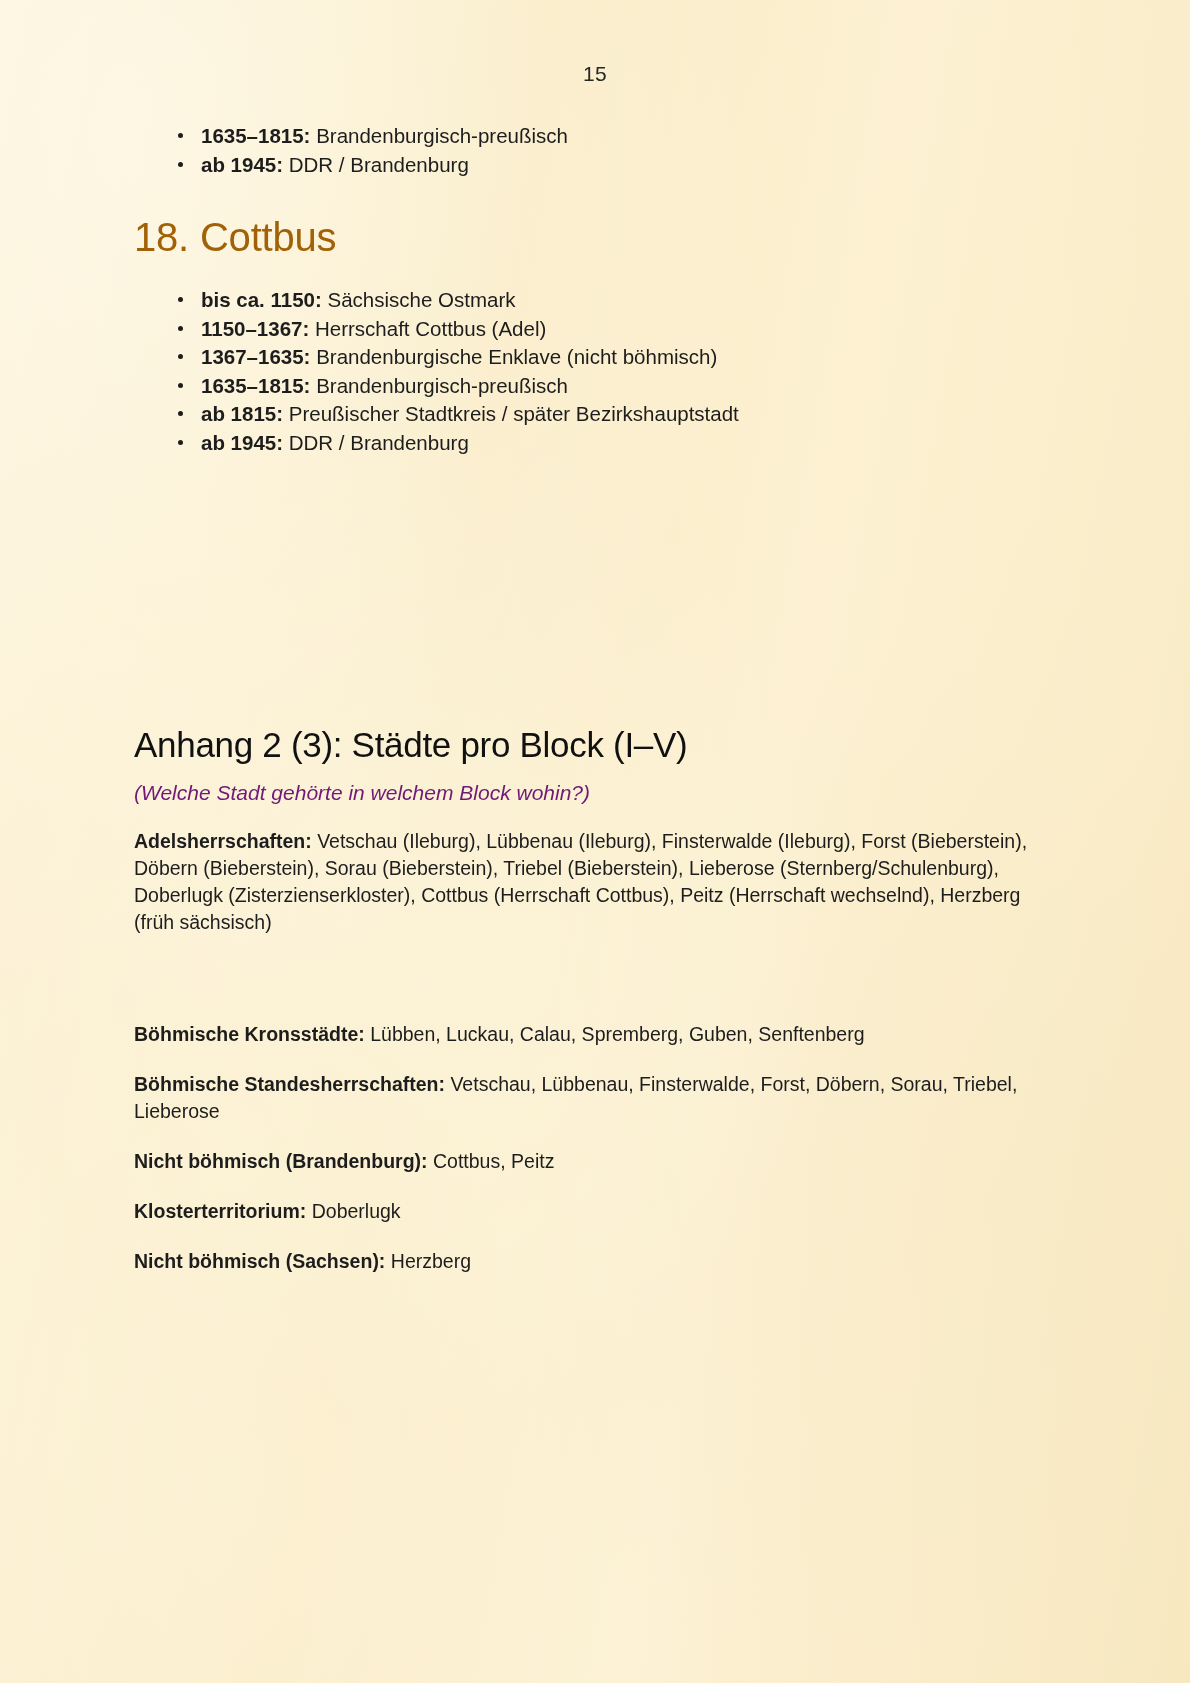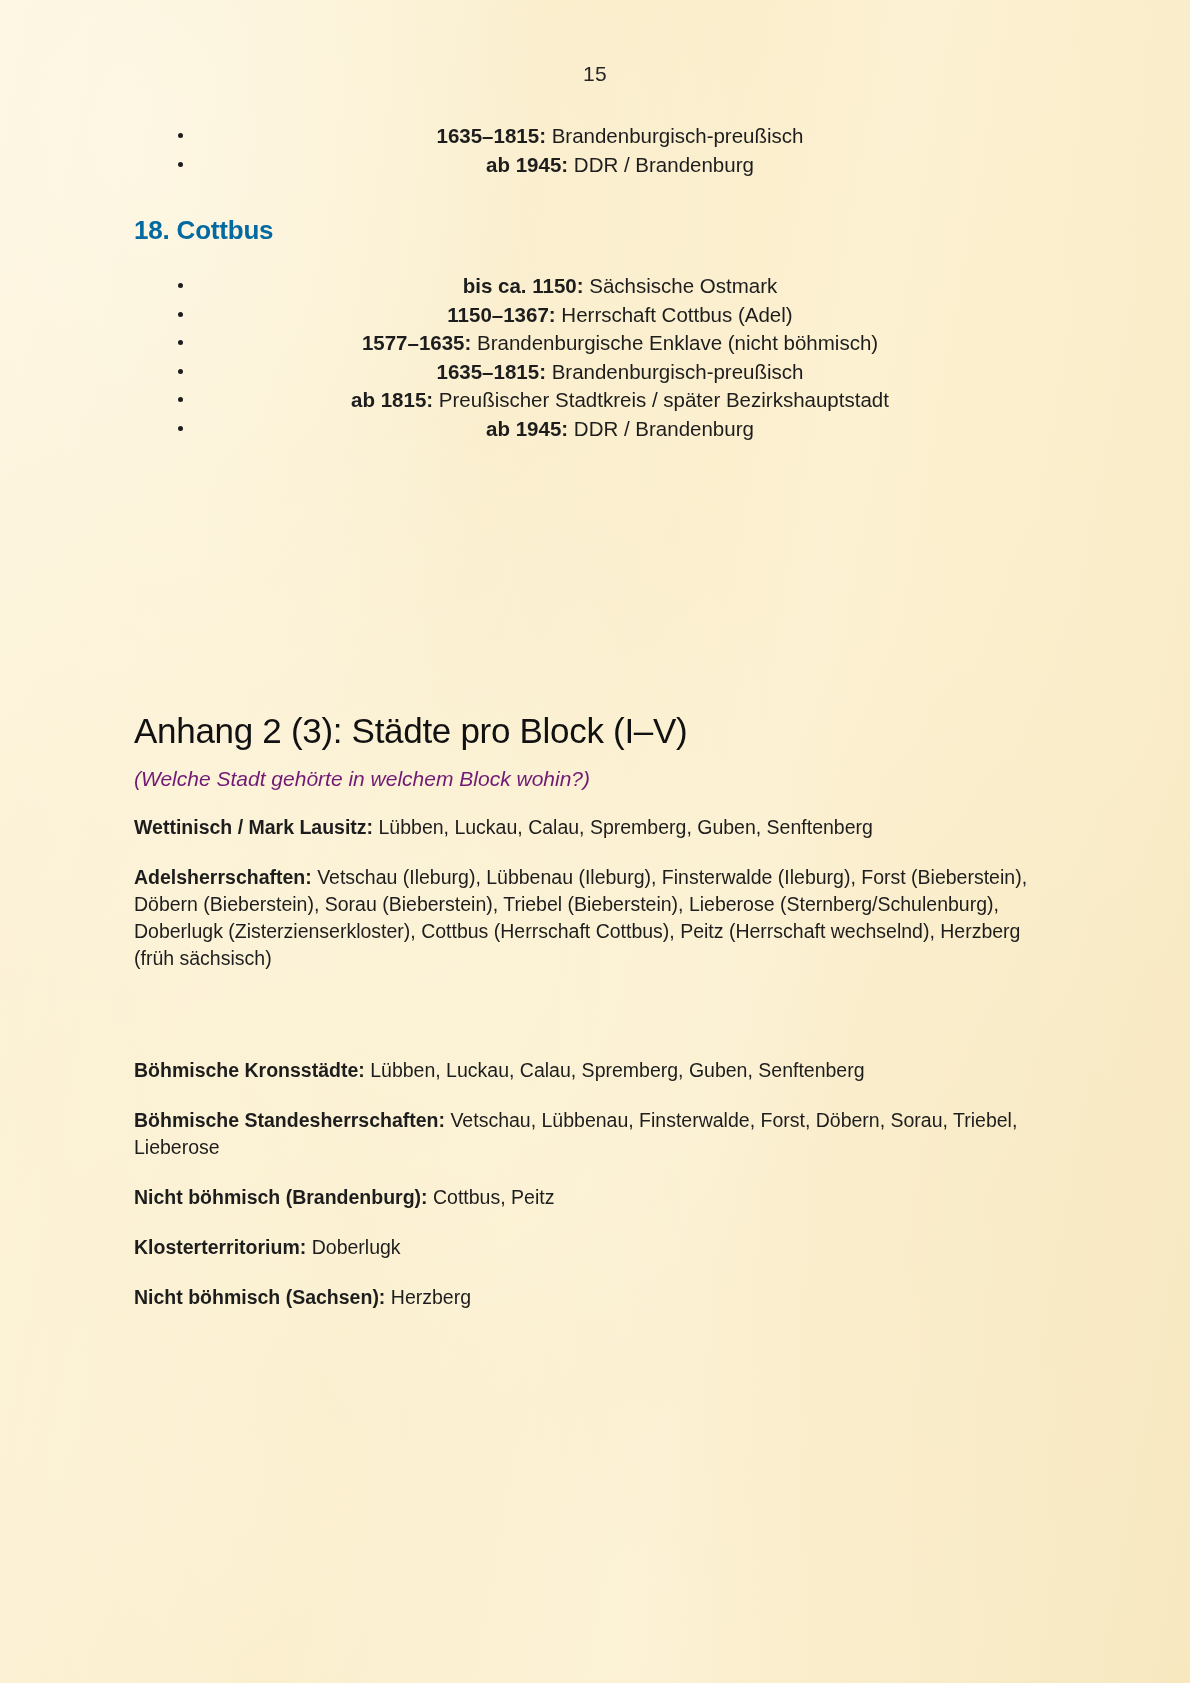--- a/index.html
+++ b/index.html
@@ -48,21 +48,20 @@
     left: 134px;
     top: 122px;
     width: 905px;
   }
 
   
   ul.bullets {
     list-style: none;
     margin: 0;
     padding: 0;
-    text-align: center;
   }
   ul.bullets li {
     position: relative;
     padding-left: 67px;
     font-size: 20.5px;
     line-height: 28.5px;
     color: #1d1d1d;
     white-space: nowrap;
   }
   ul.bullets li .dot {
@@ -73,25 +72,25 @@
     height: 5px;
     background: #1d1d1d;
     border-radius: 50%;
   }
   ul.bullets li b {
     font-weight: 700;
   }
 
   
   h2.section-heading {
-    font-size: 26px;
-    font-weight: 700;
+    font-size: 40px;
+    font-weight: 400;
     letter-spacing: -0.2px;
     margin: 36px 0 0 0;
-    color: #0369a1;
+    color: #a16207;
   }
 
   h1.appendix-title {
     font-size: 35px;
     font-weight: 400;
     letter-spacing: -0.3px;
     margin: 0;
     color: #111111;
   }
 
@@ -145,42 +144,39 @@
     <h2 class="section-heading">18. Cottbus</h2>
 
     <ul class="bullets" style="margin-top:26px;">
       <li>
         <span class="dot"></span><b>bis ca. 1150:</b><span> Sächsische Ostmark</span>
       </li>
       <li>
         <span class="dot"></span><b>1150–1367:</b><span> Herrschaft Cottbus (Adel)</span>
       </li>
       <li>
-        <span class="dot"></span><b>1577–1635:</b><span> Brandenburgische Enklave (nicht böhmisch)</span>
+        <span class="dot"></span><b>1367–1635:</b><span> Brandenburgische Enklave (nicht böhmisch)</span>
       </li>
       <li>
         <span class="dot"></span><b>1635–1815:</b><span> Brandenburgisch-preußisch</span>
       </li>
       <li>
         <span class="dot"></span><b>ab 1815:</b><span> Preußischer Stadtkreis / später Bezirkshauptstadt</span>
       </li>
       <li>
         <span class="dot"></span><b>ab 1945:</b><span> DDR / Brandenburg</span>
       </li>
     </ul>
 
     <div class="spacer-large"></div>
 
     <h1 class="appendix-title">Anhang 2 (3): Städte pro Block (I–V)</h1>
     <p class="appendix-subtitle">(Welche Stadt gehörte in welchem Block wohin?)</p>
 
 
-    <p class="entry">
-      <span class="lbl">Wettinisch / Mark Lausitz:</span><span> Lübben, Luckau, Calau, Spremberg, Guben, Senftenberg</span>
-    </p>
 
     <p class="entry">
       <span class="lbl">Adelsherrschaften:</span><span> Vetschau (Ileburg), Lübbenau (Ileburg), Finsterwalde (Ileburg), Forst (Bieberstein), Döbern (Bieberstein), Sorau (Bieberstein), Triebel (Bieberstein), Lieberose (Sternberg/Schulenburg), Doberlugk (Zisterzienserkloster), Cottbus (Herrschaft Cottbus), Peitz (Herrschaft wechselnd), Herzberg (früh sächsisch)</span>
     </p>
 
     <div class="spacer-block"></div>
 
 
     <p class="entry">
       <span class="lbl">Böhmische Kronsstädte:</span><span> Lübben, Luckau, Calau, Spremberg, Guben, Senftenberg</span>

